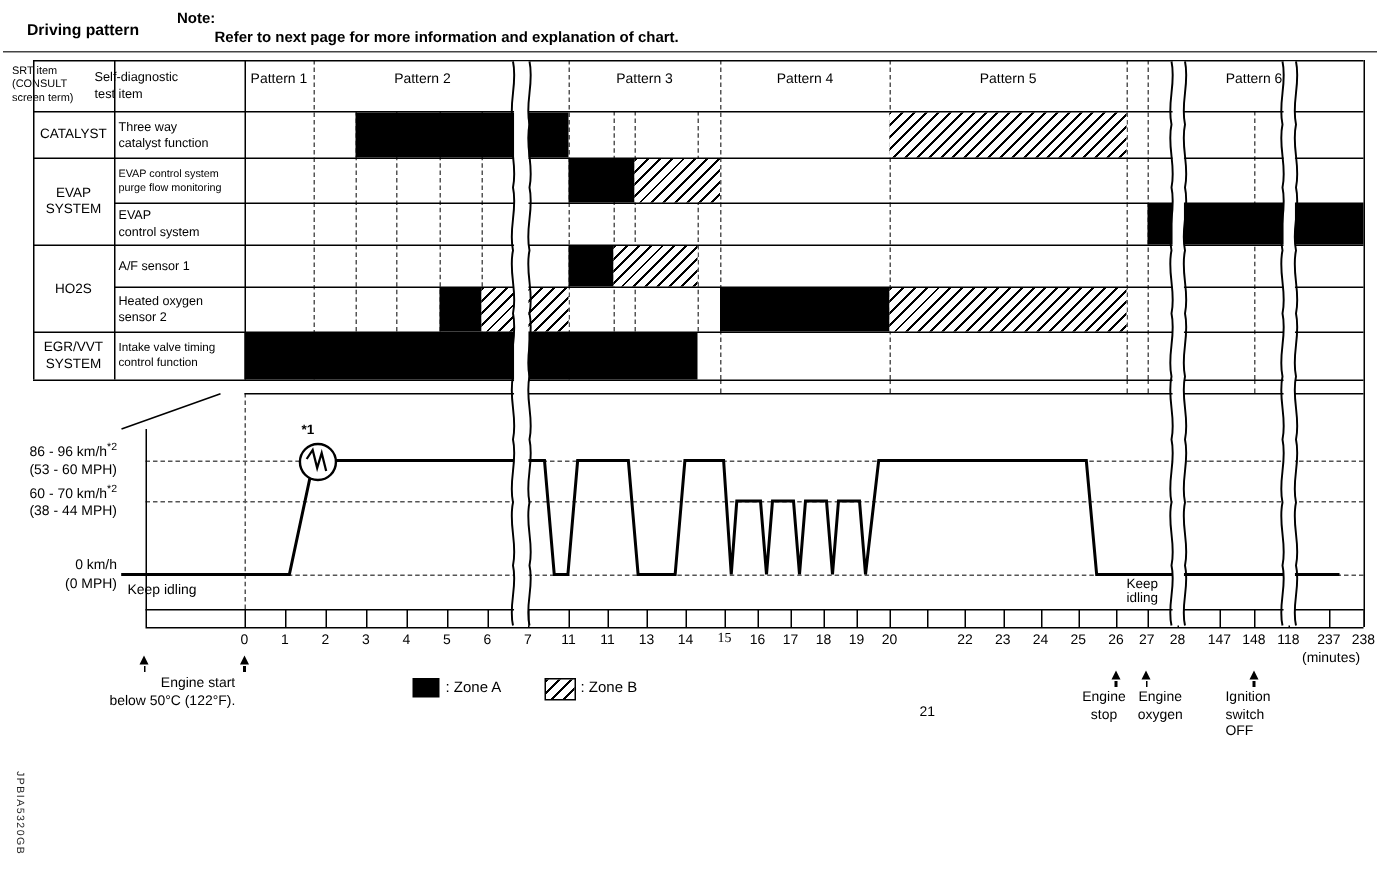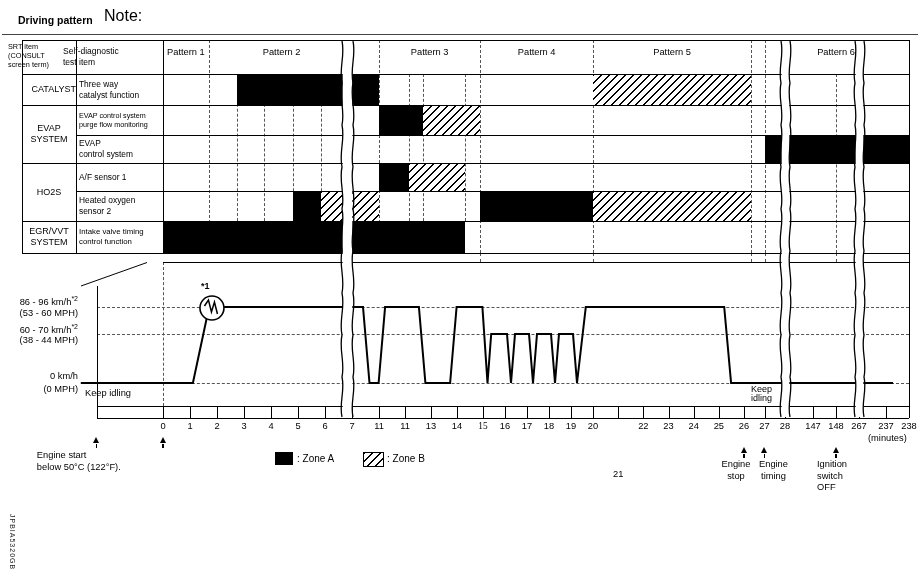--- a/index.html
+++ b/index.html
@@ -23,21 +23,22 @@
   .stem{position:absolute;width:1.2px;height:4.5px;background:#000}
   sup{font-size:7px}
   svg{position:absolute;left:0;top:0;pointer-events:none}
 </style>
 </head>
 <body>
 
 <div id="page">
 
   <div class="txt" style="left:18px;top:14px;font-size:10.5px;font-weight:bold">Driving pattern</div>
-  <div class="txt" style="left:104px;top:7px;font-size:16px;font-weight:normal">Note:</div>
+  <div class="txt" style="left:118px;top:7px;font-size:10px;font-weight:bold">Note:</div>
+  <div class="txt" style="left:143px;top:19.5px;font-size:10px;font-weight:bold">Refer to next page for more information and explanation of chart.</div>
   <div class="hl" style="left:2px;top:34px;width:916px;background:#444"></div>
 
   <div class="txt" style="left:8px;top:42px;font-size:7.3px;line-height:9px;white-space:normal;width:52px">
     <span>SRT item</span><br>
     <span>(CONSULT</span><br>
     <span>screen term)</span>
   </div>
   <div class="txt" style="left:63px;top:46px;font-size:8.5px;line-height:11px;white-space:normal;width:82px">
     <span>Self-diagnostic</span><br>
     <span>test item</span>
@@ -121,21 +122,21 @@
       <div class="hl" style="left: 147px; top: 262px; width: 746px;"></div>
       <div class="vl" style="left: 81px; top: 286px; height: 132px;"></div>
       <div class="hl" style="left: 81px; top: 406px; width: 812px;"></div>
       <div class="hl" style="left: 81px; top: 418px; width: 812px;"></div>
       <div class="pat-label" style="left: 124.95px; top: 47px;">Pattern 1</div>
       <div class="pat-label" style="left: 220.631px; top: 47px;">Pattern 2</div>
       <div class="pat-label" style="left: 368.7px; top: 47px;">Pattern 3</div>
       <div class="pat-label" style="left: 475.7px; top: 47px;">Pattern 4</div>
       <div class="pat-label" style="left: 611.087px; top: 47px;">Pattern 5</div>
       <div class="pat-label" style="left: 775.045px; top: 47px;">Pattern 6</div>
-      <div class="cellc" style="left: 6px; top: 74px; width: 54px; height: 31px; font-size: 9px; line-height: 11px; white-space: normal; align-items: flex-end;">
+      <div class="cellc" style="left: 6px; top: 74px; width: 54px; height: 31px; font-size: 9px; line-height: 11px; white-space: normal;">
         <div>CATALYST</div>
       </div>
       <div class="cellc" style="left: 6px; top: 105px; width: 54px; height: 58px; font-size: 9px; line-height: 11px; white-space: normal;">
         <div>EVAP</div>
         <div>SYSTEM</div>
       </div>
       <div class="cellc" style="left: 6px; top: 163px; width: 54px; height: 58px; font-size: 9px; line-height: 11px; white-space: normal;">
         <div>HO2S</div>
       </div>
       <div class="cellc" style="left: 6px; top: 221px; width: 54px; height: 32px; font-size: 9px; line-height: 11px; white-space: normal;">
@@ -215,44 +216,44 @@
       <div class="tick-label" style="left: 710px; top: 420.5px;">26</div>
       <div class="vl" style="left: 748.5px; top: 406px; height: 12px;"></div>
       <div class="tick-label" style="left: 730.5px; top: 420.5px;">27</div>
       <div class="vl" style="left: 769px; top: 406px; height: 12px;"></div>
       <div class="tick-label" style="left: 751px; top: 420.5px;">28</div>
       <div class="vl" style="left: 797px; top: 406px; height: 12px;"></div>
       <div class="tick-label" style="left: 779px; top: 420.5px;">147</div>
       <div class="vl" style="left: 820px; top: 406px; height: 12px;"></div>
       <div class="tick-label" style="left: 802px; top: 420.5px;">148</div>
       <div class="vl" style="left: 843px; top: 406px; height: 12px;"></div>
-      <div class="tick-label" style="left: 825px; top: 420.5px;">267</div>
+      <div class="tick-label" style="left: 825px; top: 420.5px;">118</div>
       <div class="vl" style="left: 870px; top: 406px; height: 12px;"></div>
       <div class="tick-label" style="left: 852px; top: 420.5px;">237</div>
       <div class="vl" style="left: 893px; top: 406px; height: 12px;"></div>
       <div class="tick-label" style="left: 875px; top: 420.5px;">238</div>
       <div class="tri" style="left: 77.35px; top: 437px;"></div>
       <div class="stem" style="left: 80.25px; top: 443.5px;"></div>
-      <div class="cap" style="left: 20.85px; top: 450px; width: 120px; text-align: left;">
+      <div class="cap" style="left: 20.85px; top: 450px; width: 120px; text-align: right;">
         <div>Engine start</div>
         <div>below 50°C (122°F).</div>
       </div>
       <div class="tri" style="left: 143.5px; top: 437px;"></div>
       <div class="stem" style="left: 146.4px; top: 443.5px;"></div>
       <div class="tri" style="left: 724.5px; top: 447px;"></div>
       <div class="stem" style="left: 727.4px; top: 453.5px;"></div>
       <div class="cap" style="left: 660px; top: 459px; width: 120px; text-align: center;">
         <div>Engine</div>
         <div>stop</div>
       </div>
       <div class="tri" style="left: 745px; top: 447px;"></div>
       <div class="stem" style="left: 747.9px; top: 453.5px;"></div>
       <div class="cap" style="left: 697.5px; top: 459px; width: 120px; text-align: center;">
         <div>Engine</div>
-        <div>timing</div>
+        <div>oxygen</div>
       </div>
       <div class="tri" style="left: 816.5px; top: 447px;"></div>
       <div class="stem" style="left: 819.4px; top: 453.5px;"></div>
       <div class="cap" style="left: 801px; top: 459px; text-align: left;">
         <div>Ignition</div>
         <div>switch OFF</div>
       </div>
     </div>
   <svg id="overlay" width="920" height="585">
       <line x1="81" y1="286" x2="147" y2="262.5" stroke="#000" stroke-width="1"></line>

